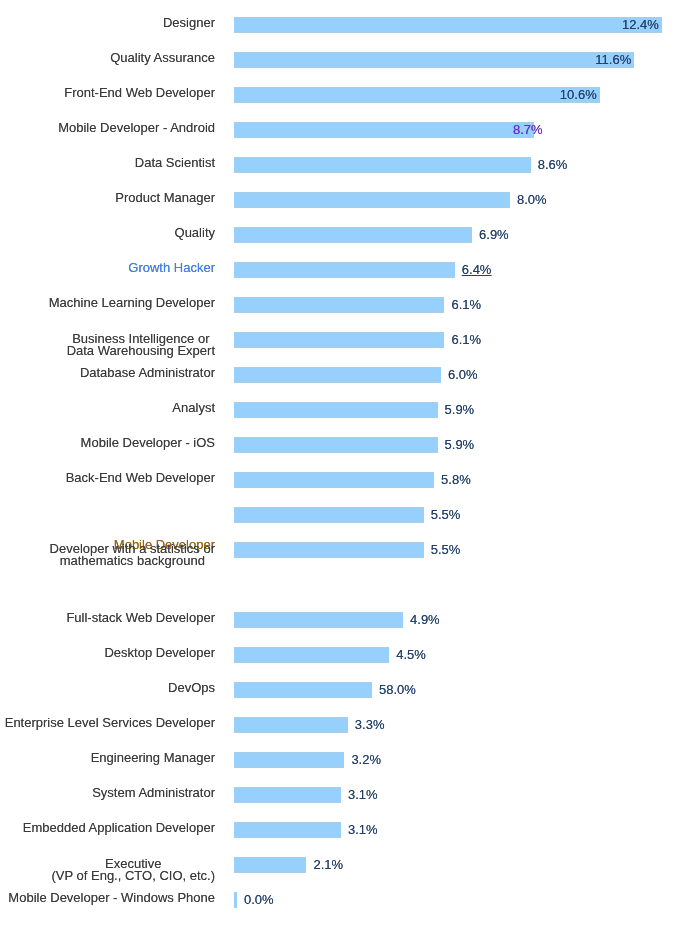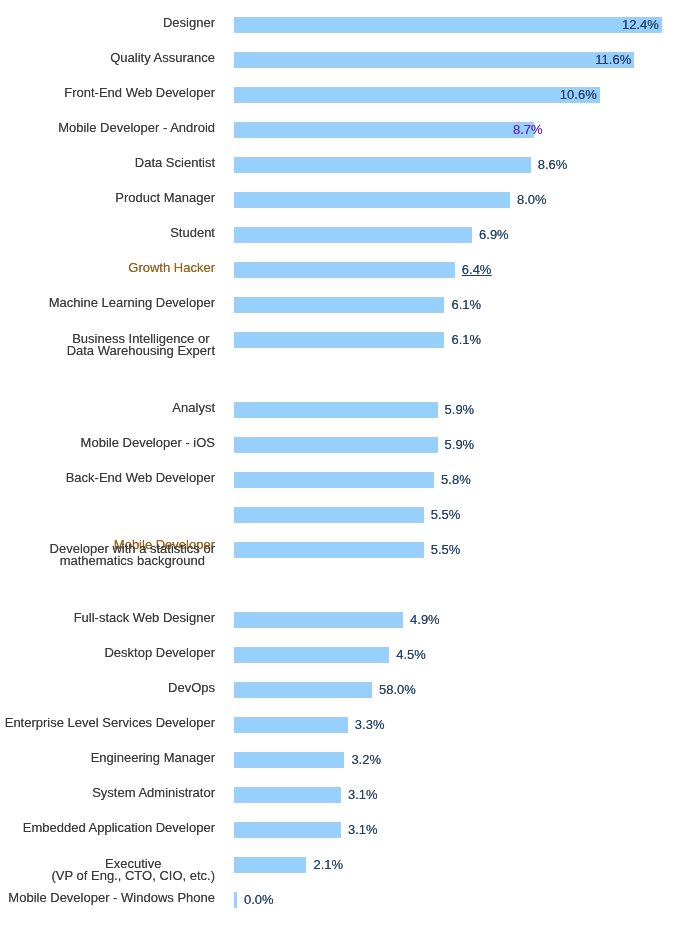--- a/index.html
+++ b/index.html
@@ -52,39 +52,44 @@
     <div class="cat-label" style="top: -0.45px; color: rgb(58, 58, 60);">Data Scientist</div>
     <div class="bar" style="width: 296.7px; background: rgb(151, 208, 253); box-shadow: rgb(169, 205, 228) 0px 1px 0px inset, rgb(169, 205, 228) 0px -1px 0px inset;"></div>
     <div class="val-label" style="top: 0.1px; color: rgb(34, 64, 106); left: 537.7px;">8.6%</div>
   </div>
   <div class="row" style="top:192.2000px">
     <div class="cat-label" style="top: -0.45px; color: rgb(58, 58, 60);">Product Manager</div>
     <div class="bar" style="width: 276px; background: rgb(151, 208, 253); box-shadow: rgb(169, 205, 228) 0px 1px 0px inset, rgb(169, 205, 228) 0px -1px 0px inset;"></div>
     <div class="val-label" style="top: 0.1px; color: rgb(34, 64, 106); left: 517px;">8.0%</div>
   </div>
   <div class="row" style="top:227.2000px">
-    <div class="cat-label" style="top: -0.45px; color: rgb(58, 58, 60);">Student</div>
+    <div class="cat-label" style="top: -0.45px; color: rgb(58, 58, 60);">Quality</div>
     <div class="bar" style="width: 238.05px; background: rgb(151, 208, 253); box-shadow: rgb(169, 205, 228) 0px 1px 0px inset, rgb(169, 205, 228) 0px -1px 0px inset;"></div>
     <div class="val-label" style="top: 0.1px; color: rgb(34, 64, 106); left: 479.05px;">6.9%</div>
   </div>
   <div class="row" style="top:262.2000px">
-    <div class="cat-label" style="top: -0.45px; color: #a16207;">Growth Hacker</div>
+    <div class="cat-label" style="top: -0.45px; color: #3b82f6;">Growth Hacker</div>
     <div class="bar" style="width: 220.8px; background: rgb(151, 208, 253); box-shadow: rgb(169, 205, 228) 0px 1px 0px inset, rgb(169, 205, 228) 0px -1px 0px inset;"></div>
     <div class="val-label" style="top: 0.1px; color: rgb(34, 64, 106); left: 461.8px; text-decoration: underline;">6.4%</div>
   </div>
   <div class="row" style="top:297.2000px">
     <div class="cat-label" style="top: -0.45px; color: rgb(58, 58, 60);">Machine Learning Developer</div>
     <div class="bar" style="width: 210.45px; background: rgb(151, 208, 253); box-shadow: rgb(169, 205, 228) 0px 1px 0px inset, rgb(169, 205, 228) 0px -1px 0px inset;"></div>
     <div class="val-label" style="top: 0.1px; color: rgb(34, 64, 106); left: 451.45px;">6.1%</div>
   </div>
   <div class="row" style="top:332.2000px">
     <div class="cat-label" style="top: 0.5px; color: rgb(58, 58, 60);">Business Intelligence or
 Data Warehousing Expert</div>
     <div class="bar" style="width: 210.45px; background: rgb(151, 208, 253); box-shadow: rgb(169, 205, 228) 0px 1px 0px inset, rgb(169, 205, 228) 0px -1px 0px inset;"></div>
     <div class="val-label" style="top: 0.1px; color: rgb(34, 64, 106); left: 451.45px;">6.1%</div>
+  </div>
+  <div class="row" style="top:367.2000px">
+    <div class="cat-label" style="top: -0.45px; color: rgb(58, 58, 60);">Database Administrator</div>
+    <div class="bar" style="width: 207px; background: rgb(151, 208, 253); box-shadow: rgb(169, 205, 228) 0px 1px 0px inset, rgb(169, 205, 228) 0px -1px 0px inset;"></div>
+    <div class="val-label" style="top: 0.1px; color: rgb(34, 64, 106); left: 448px;">6.0%</div>
   </div>
   <div class="row" style="top:402.2000px">
     <div class="cat-label" style="top: -0.45px; color: rgb(58, 58, 60);">Analyst</div>
     <div class="bar" style="width: 203.55px; background: rgb(151, 208, 253); box-shadow: rgb(169, 205, 228) 0px 1px 0px inset, rgb(169, 205, 228) 0px -1px 0px inset;"></div>
     <div class="val-label" style="top: 0.1px; color: rgb(34, 64, 106); left: 444.55px;">5.9%</div>
   </div>
   <div class="row" style="top:437.2000px">
     <div class="cat-label" style="top: -0.45px; color: rgb(58, 58, 60);">Mobile Developer - iOS</div>
     <div class="bar" style="width: 203.55px; background: rgb(151, 208, 253); box-shadow: rgb(169, 205, 228) 0px 1px 0px inset, rgb(169, 205, 228) 0px -1px 0px inset;"></div>
     <div class="val-label" style="top: 0.1px; color: rgb(34, 64, 106); left: 444.55px;">5.9%</div>
@@ -99,21 +104,21 @@
     <div class="bar" style="width: 189.75px; background: rgb(151, 208, 253); box-shadow: rgb(169, 205, 228) 0px 1px 0px inset, rgb(169, 205, 228) 0px -1px 0px inset;"></div>
     <div class="val-label" style="top: 0.1px; color: rgb(34, 64, 106); left: 430.75px;">5.5%</div>
   </div>
   <div class="row" style="top:542.2000px">
     <div class="cat-label" style="top: 0.5px; color: rgb(58, 58, 60);">Developer with a statistics or
 mathematics background</div>
     <div class="bar" style="width: 189.75px; background: rgb(151, 208, 253); box-shadow: rgb(169, 205, 228) 0px 1px 0px inset, rgb(169, 205, 228) 0px -1px 0px inset;"></div>
     <div class="val-label" style="top: 0.1px; color: rgb(34, 64, 106); left: 430.75px;">5.5%</div>
   </div>
   <div class="row" style="top:612.2000px">
-    <div class="cat-label" style="top: -0.45px; color: rgb(58, 58, 60);">Full-stack Web Designer</div>
+    <div class="cat-label" style="top: -0.45px; color: rgb(58, 58, 60);">Full-stack Web Developer</div>
     <div class="bar" style="width: 169.05px; background: rgb(151, 208, 253); box-shadow: rgb(169, 205, 228) 0px 1px 0px inset, rgb(169, 205, 228) 0px -1px 0px inset;"></div>
     <div class="val-label" style="top: 0.1px; color: rgb(34, 64, 106); left: 410.05px;">4.9%</div>
   </div>
   <div class="row" style="top:647.2000px">
     <div class="cat-label" style="top: -0.45px; color: rgb(58, 58, 60);">Desktop Developer</div>
     <div class="bar" style="width: 155.25px; background: rgb(151, 208, 253); box-shadow: rgb(169, 205, 228) 0px 1px 0px inset, rgb(169, 205, 228) 0px -1px 0px inset;"></div>
     <div class="val-label" style="top: 0.1px; color: rgb(34, 64, 106); left: 396.25px;">4.5%</div>
   </div>
   <div class="row" style="top:682.2000px">
     <div class="cat-label" style="top: -0.45px; color: rgb(58, 58, 60);">DevOps</div>

